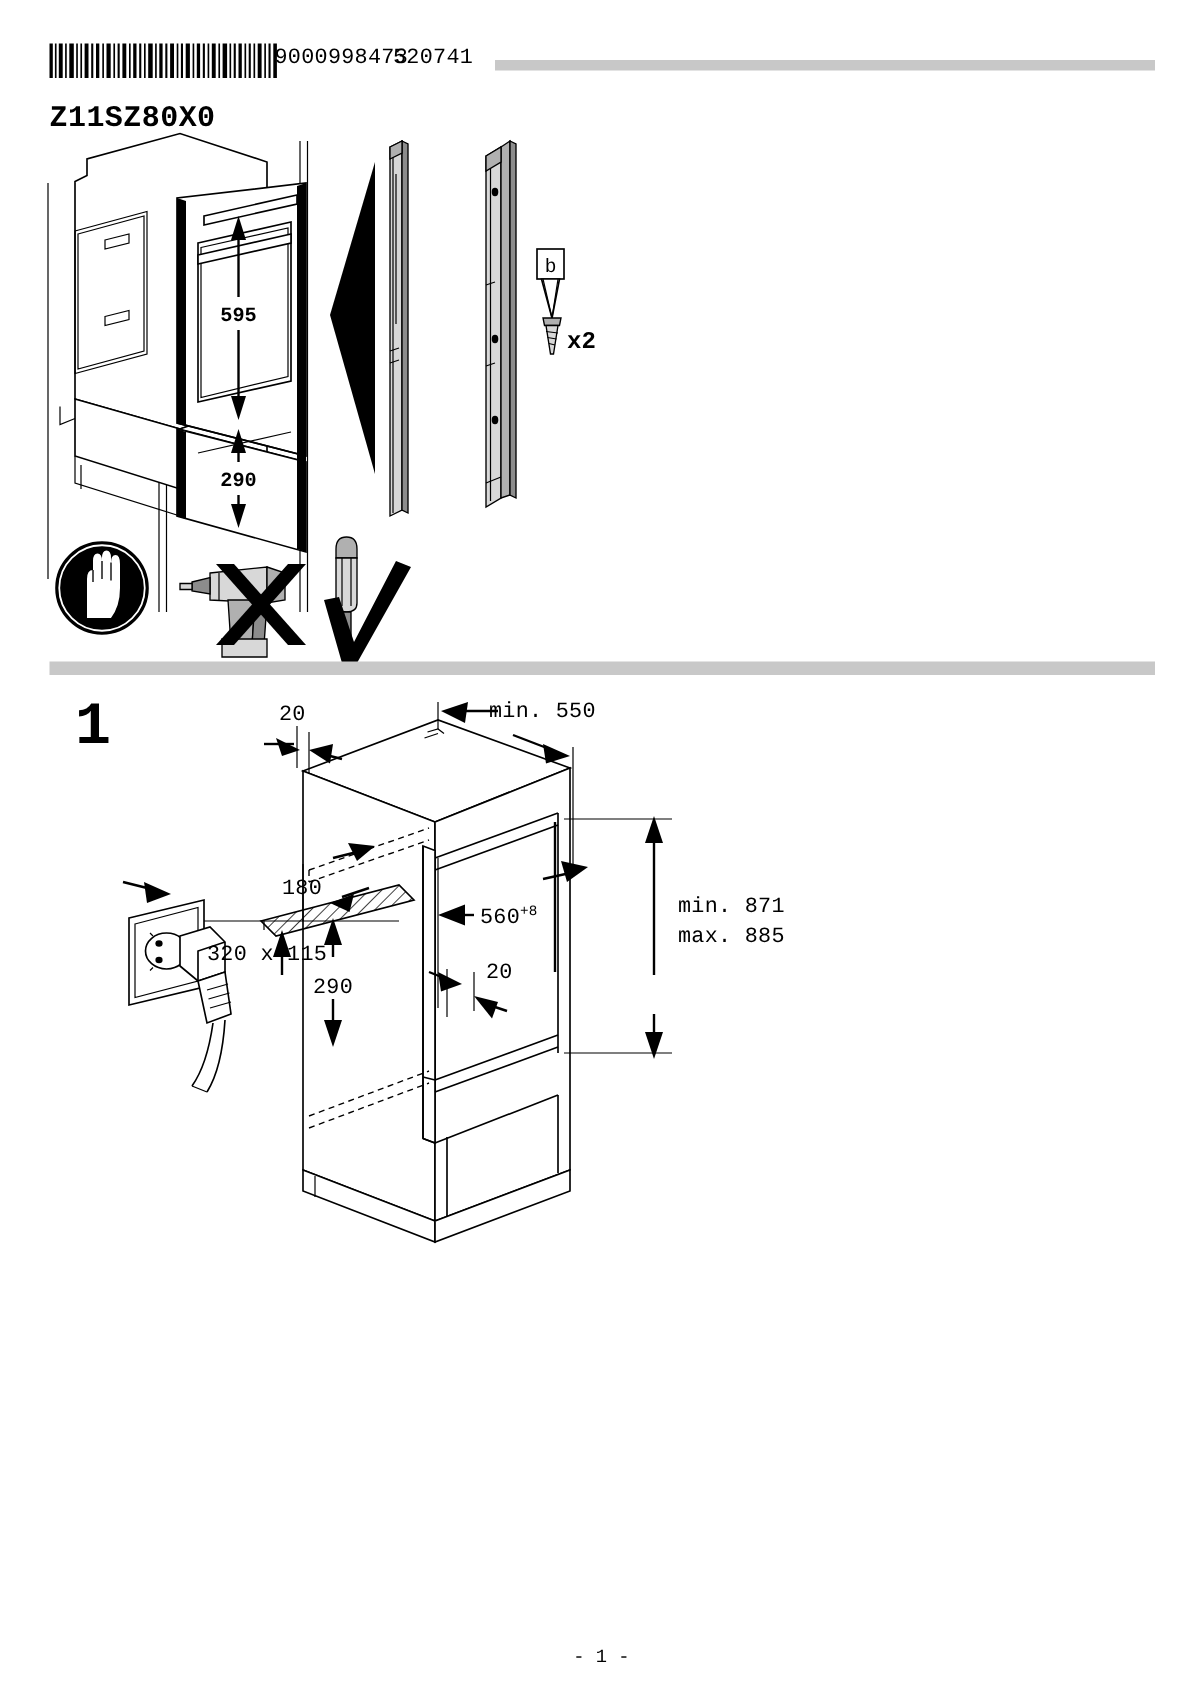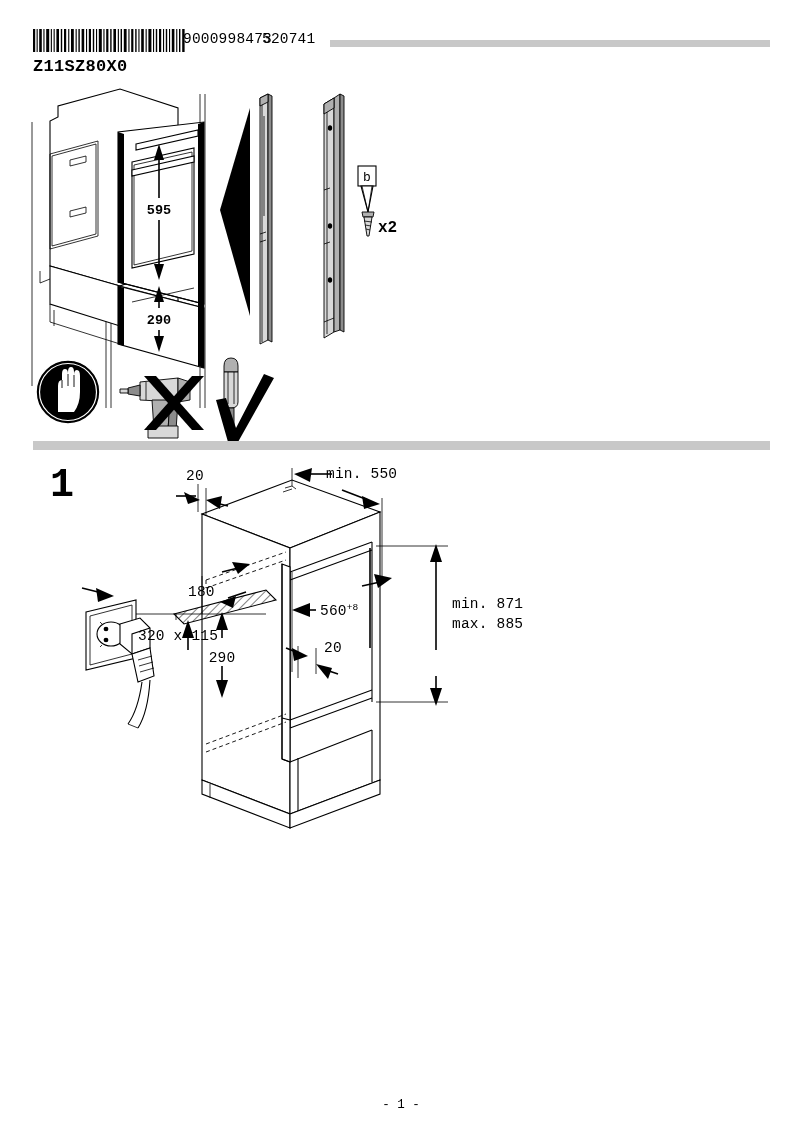--- a/index.html
+++ b/index.html
@@ -36,22 +36,22 @@
     letter-spacing: 0.2px;
     white-space: nowrap;
   }
   #date-code {
     left: 262px; top: 31px;
     font-size: 14.5px;
     letter-spacing: 0.2px;
     white-space: nowrap;
   }
   #model-number {
-    left: 33px; top: 57px;
-    font-size: 17px;
+    left: 33px; top: 68px;
+    font-size: 20px;
     font-weight: bold;
     letter-spacing: 0.3px;
     white-space: nowrap;
   }
   #header-rule {
     left: 330px; top: 40px;
     width: 440px; height: 7px;
   }
   #section-rule {
     left: 33px; top: 441px;

